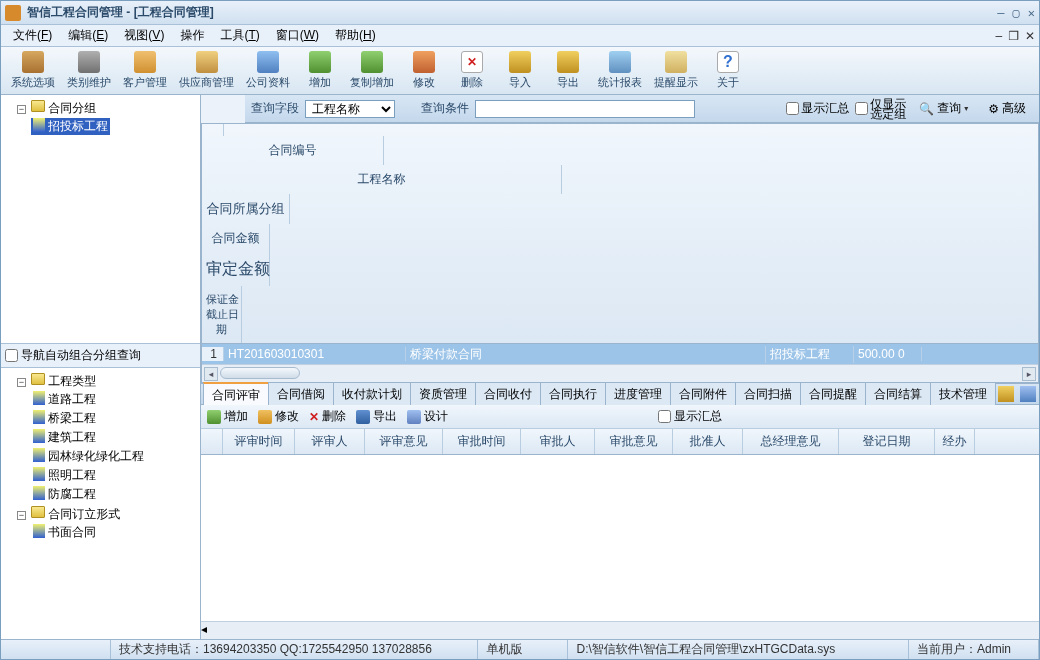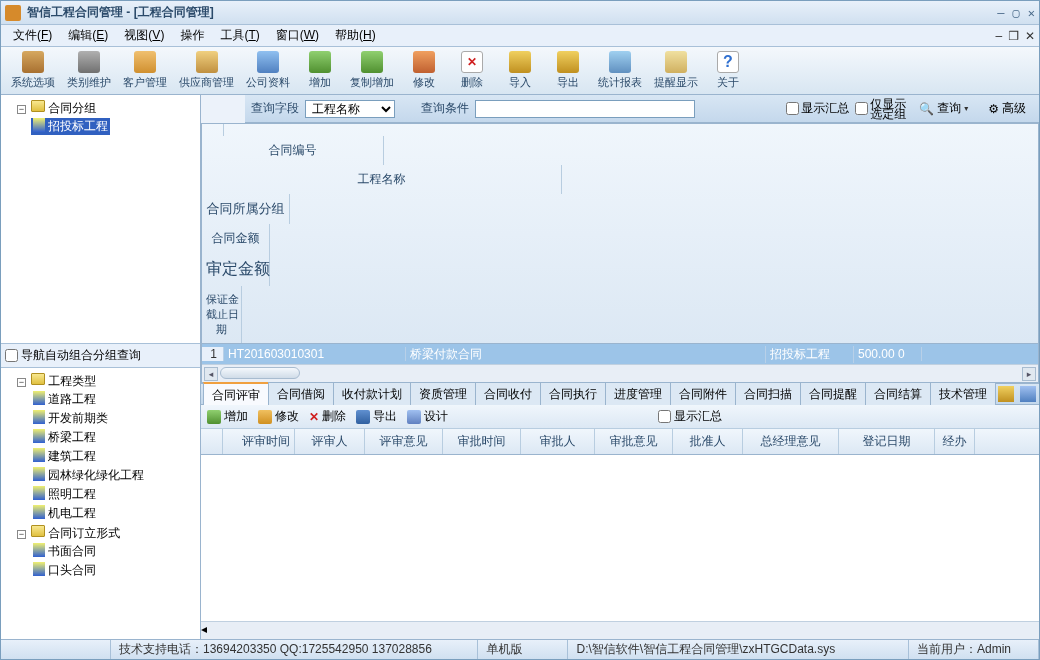--- a/index.html
+++ b/index.html
@@ -219,54 +219,46 @@
           <li><span class="toggle">−</span> <span class="node">
               <span class="folder"></span>
               <span>工程类型</span>
             </span><ul>
               <li><span class="node">
                   <span class="leaf"></span>
                   <span>道路工程</span>
                 </span></li>
               <li><span class="node">
                   <span class="leaf"></span>
-                  <span>开发前期类</span>
-                </span></li>
-              <li><span class="node">
-                  <span class="leaf"></span>
                   <span>桥梁工程</span>
                 </span></li>
               <li><span class="node">
                   <span class="leaf"></span>
                   <span>建筑工程</span>
                 </span></li>
               <li><span class="node">
                   <span class="leaf"></span>
                   <span>园林绿化绿化工程</span>
                 </span></li>
               <li><span class="node">
                   <span class="leaf"></span>
                   <span>照明工程</span>
                 </span></li>
               <li><span class="node">
                   <span class="leaf"></span>
-                  <span>机电工程</span>
+                  <span>防腐工程</span>
                 </span></li>
             </ul></li>
           <li><span class="toggle">−</span> <span class="node">
               <span class="folder"></span>
               <span>合同订立形式</span>
             </span><ul>
               <li><span class="node">
                   <span class="leaf"></span>
                   <span>书面合同</span>
-                </span></li>
-              <li><span class="node">
-                  <span class="leaf"></span>
-                  <span>口头合同</span>
                 </span></li>
             </ul></li>
         </ul>
       </div>
   </div>
 
   <div class="mainpanel">
 
     <div class="filterrow">
       <span class="lbl">查询字段</span>
@@ -365,21 +357,21 @@
         </div>
       <label class="cbx2">
           <input type="checkbox" style="">
           <span>显示汇总</span>
         </label>
     </div>
 
     <div class="lgrid">
       <div class="lghead" id="lghead">
           <div class="lgh" style="width: 22px;"></div>
-          <div class="lgh" style="width: 72px; text-align: right;">评审时间</div>
+          <div class="lgh" style="width: 72px;">评审时间</div>
           <div class="lgh" style="width: 70px;">评审人</div>
           <div class="lgh" style="width: 78px;">评审意见</div>
           <div class="lgh" style="width: 78px;">审批时间</div>
           <div class="lgh" style="width: 74px;">审批人</div>
           <div class="lgh" style="width: 78px;">审批意见</div>
           <div class="lgh" style="width: 70px;">批准人</div>
           <div class="lgh" style="width: 96px;">总经理意见</div>
           <div class="lgh" style="width: 96px;">登记日期</div>
           <div class="lgh" style="width: 40px;">经办</div>
         </div>

